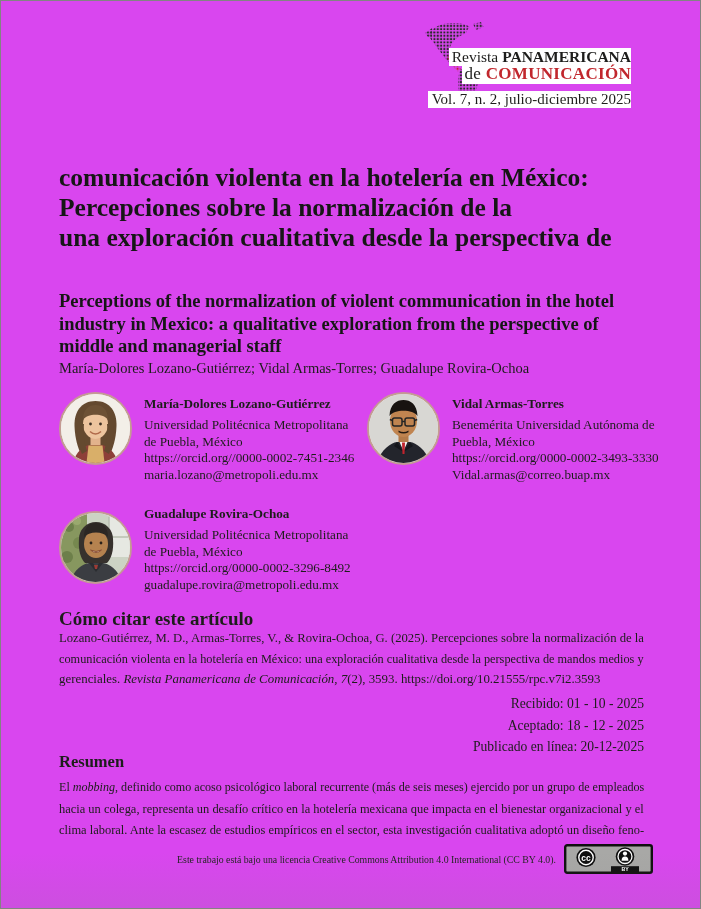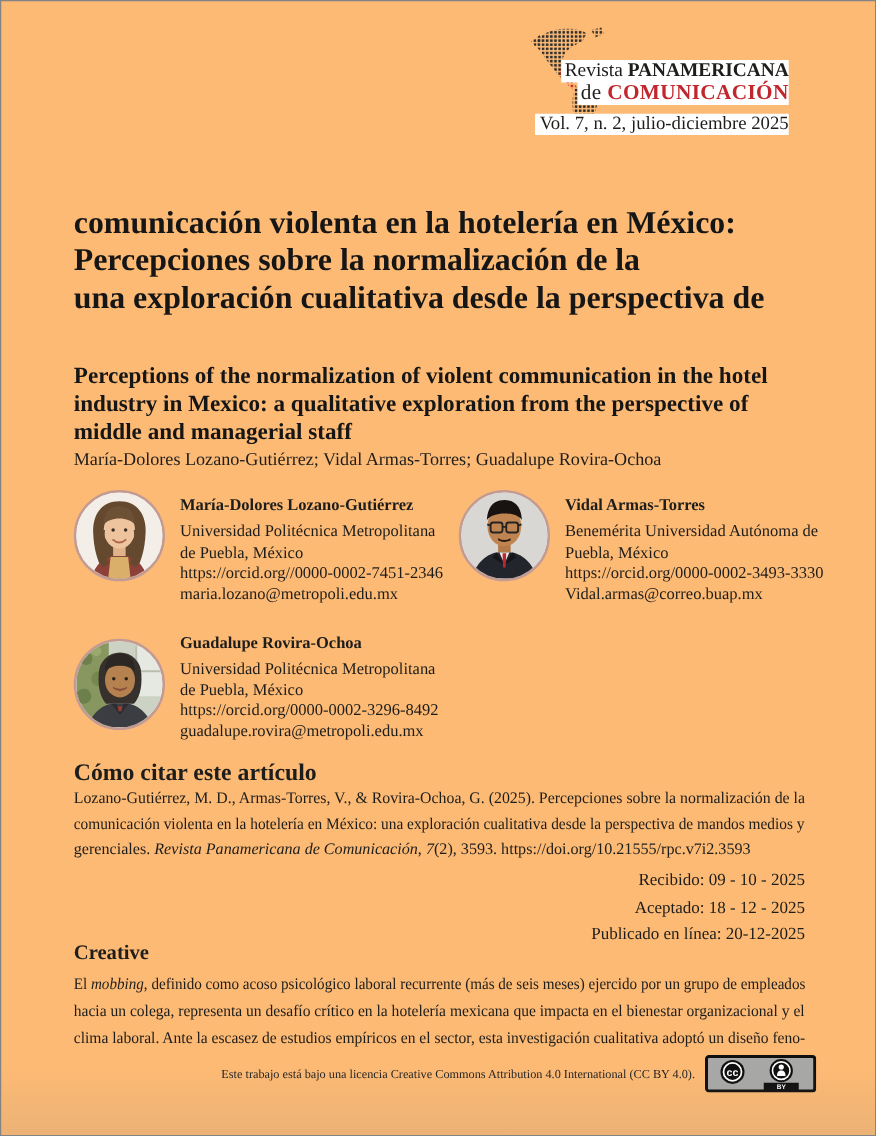--- a/index.html
+++ b/index.html
@@ -1,16 +1,16 @@
 <!DOCTYPE html>
 <html><head>
 <meta charset="utf-8">
 <style>
   html,body{margin:0;padding:0;background:#fff;}
-  .page{position:relative;width:701px;height:909px;box-sizing:border-box;background:#fdba74;
+  .page{position:relative;width:701px;height:909px;box-sizing:border-box;background:#d946ef;
         border:1.6px solid #838383;overflow:hidden;
         font-family:"Liberation Serif","DejaVu Serif",serif;color:#1d1d1b;}
   .bottom-fade{position:absolute;left:0;right:0;bottom:0;height:56px;pointer-events:none;
         background:linear-gradient(to bottom, rgba(130,130,130,0) 0%, rgba(130,130,130,0.14) 100%);}
 
   
   .logo{position:absolute;top:18px;right:69px;width:208px;height:92px;}
   .logo-map{position:absolute;left:0;top:2px;}
   .logo-line{position:absolute;right:0;white-space:nowrap;background:#fff;padding-left:3px;}
   .logo-line1{top:29px;font-size:15.5px;}
@@ -184,26 +184,26 @@
 
     <div class="sec cite-heading">Cómo citar este artículo</div>
 
     <div class="sec citation">
       <div class="fitline jline" style="transform-origin: 0px 50%; transform: scaleX(0.983193);">Lozano-Gutiérrez, M. D., Armas-Torres, V., &amp; Rovira-Ochoa, G. (2025). Percepciones sobre la normalización de la</div>
       <div class="fitline jline" style="transform-origin: 0px 50%; transform: scaleX(0.952769);">comunicación violenta en la hotelería en México: una exploración cualitativa desde la perspectiva de mandos medios y</div>
       <div class="fitline jlast"><span>gerenciales. </span><span class="it">Revista Panamericana de Comunicación</span><span>, </span><span class="it">7</span><span>(2), 3593. </span><span>https://doi.org/10.21555/rpc.v7i2.3593</span></div>
     </div>
 
     <div class="sec dates">
-      <div>Recibido: 09 - 10 - 2025</div>
+      <div>Recibido: 01 - 10 - 2025</div>
       <div>Aceptado: 18 - 12 - 2025</div>
       <div>Publicado en línea: 20-12-2025</div>
     </div>
 
-    <div class="sec resumen-heading">Creative</div>
+    <div class="sec resumen-heading">Resumen</div>
 
     <div class="sec abstract">
       <div class="fitline jline" style="transform-origin: 0px 50%; transform: scaleX(0.9375);"><span>El </span><span class="it">mobbing</span><span>, definido como acoso psicológico laboral recurrente (más de seis meses) ejercido por un grupo de empleados</span></div>
       <div class="fitline jline" style="transform-origin: 0px 50%; transform: scaleX(0.965347);">hacia un colega, representa un desafío crítico en la hotelería mexicana que impacta en el bienestar organizacional y el</div>
       <div class="fitline jline" style="transform-origin: 0px 50%; transform: scaleX(0.965347);">clima laboral. Ante la escasez de estudios empíricos en el sector, esta investigación cualitativa adoptó un diseño feno-</div>
     </div>
   </div>
 
   <div class="license-bar">
     <span class="license-text">Este trabajo está bajo una licencia Creative Commons Attribution 4.0 International (CC BY 4.0).</span>

